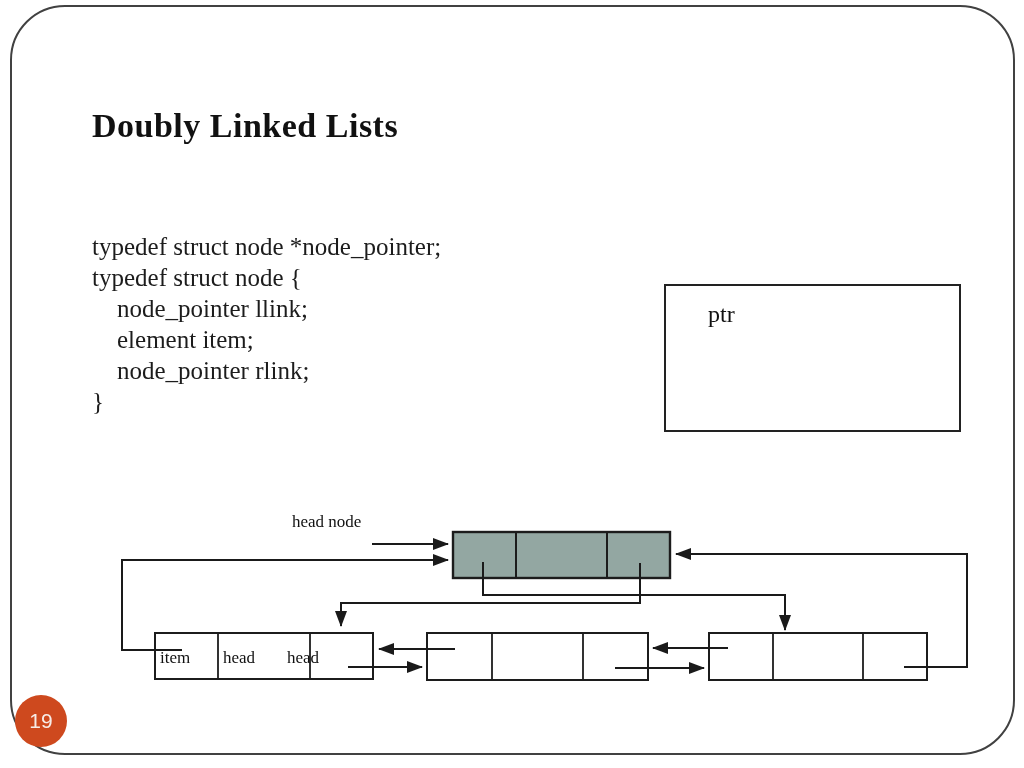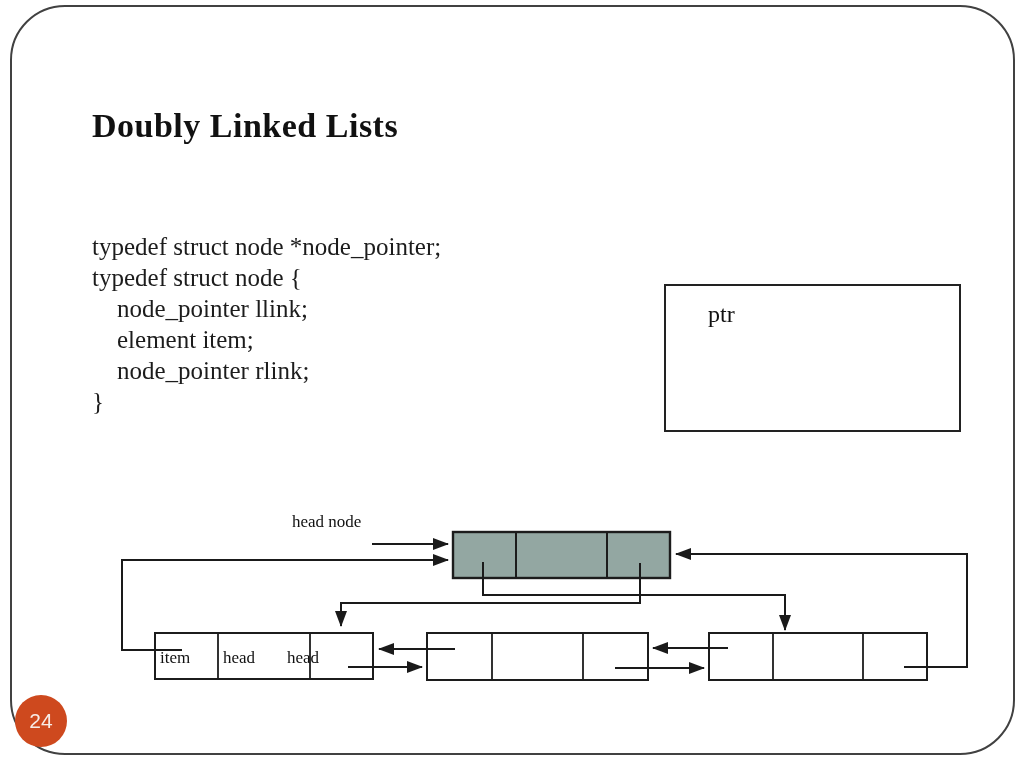--- a/index.html
+++ b/index.html
@@ -149,16 +149,16 @@
 
     <line x1="728" y1="648" x2="653" y2="648" stroke="#1a1a1a" stroke-width="2" marker-end="url(#arrow)"></line>
   </svg>
 
   <div class="diagram-label head-node-label">head node</div>
   <div class="diagram-label field-label-llink">item</div>
   <div class="diagram-label field-label-item">head</div>
   <div class="diagram-label field-label-rlink">head</div>
 
   <div class="page-number-badge">
-    <span>24</span>
+    <span>19</span>
   </div>
 
 </div>
 
 </body></html>

